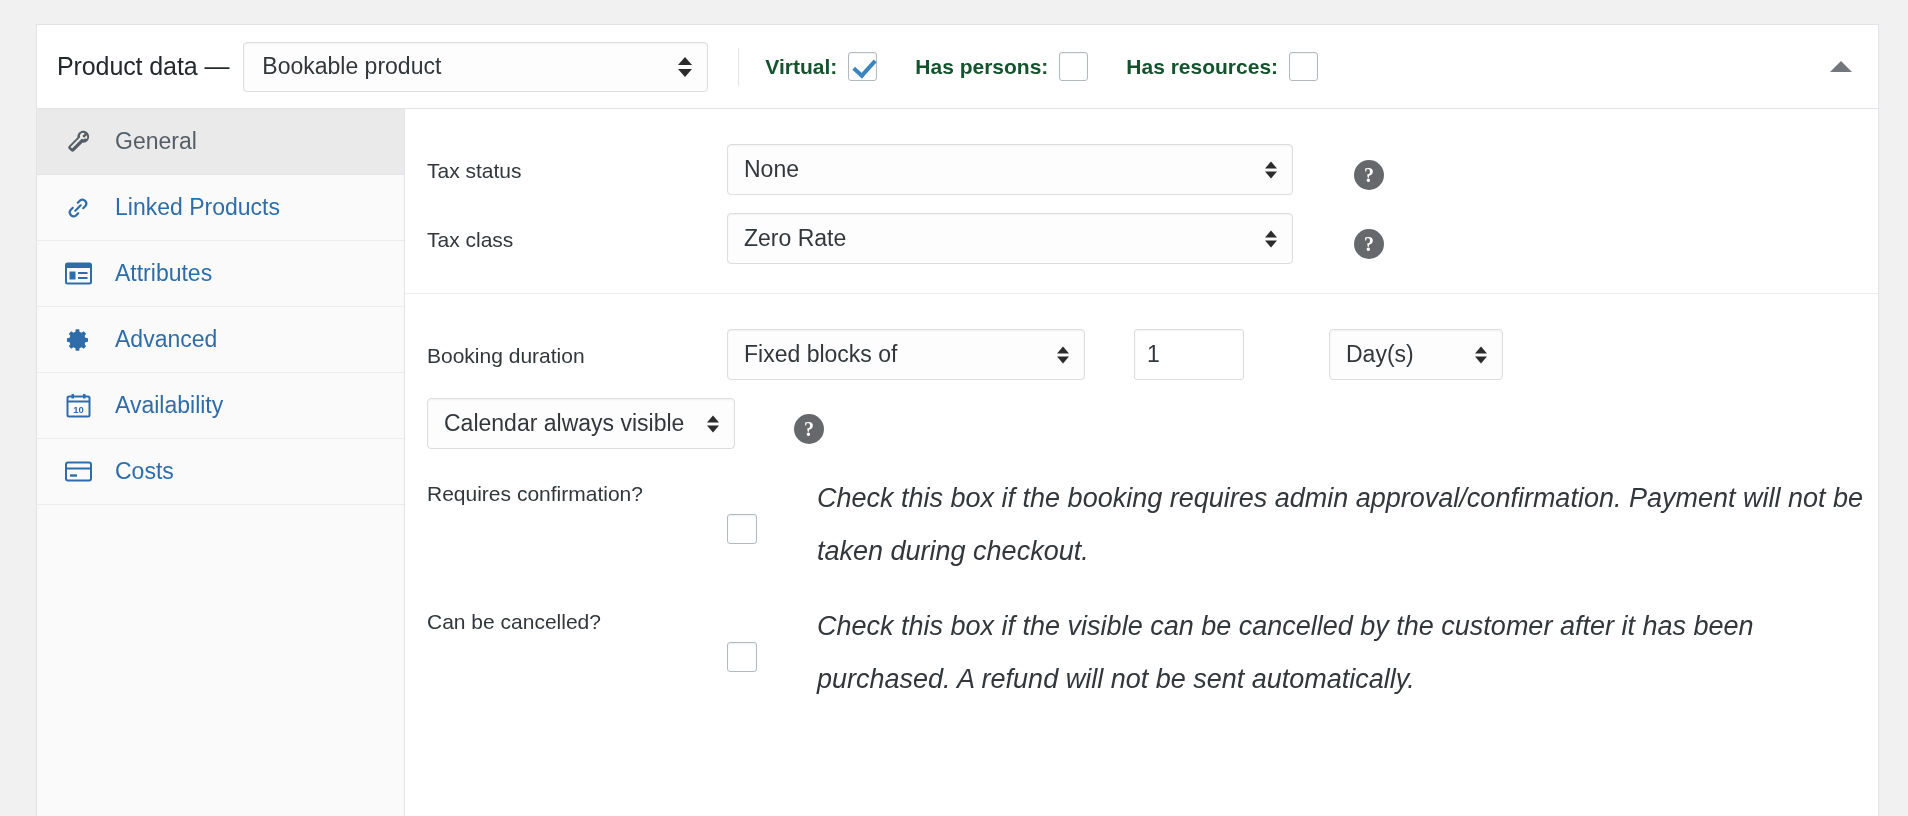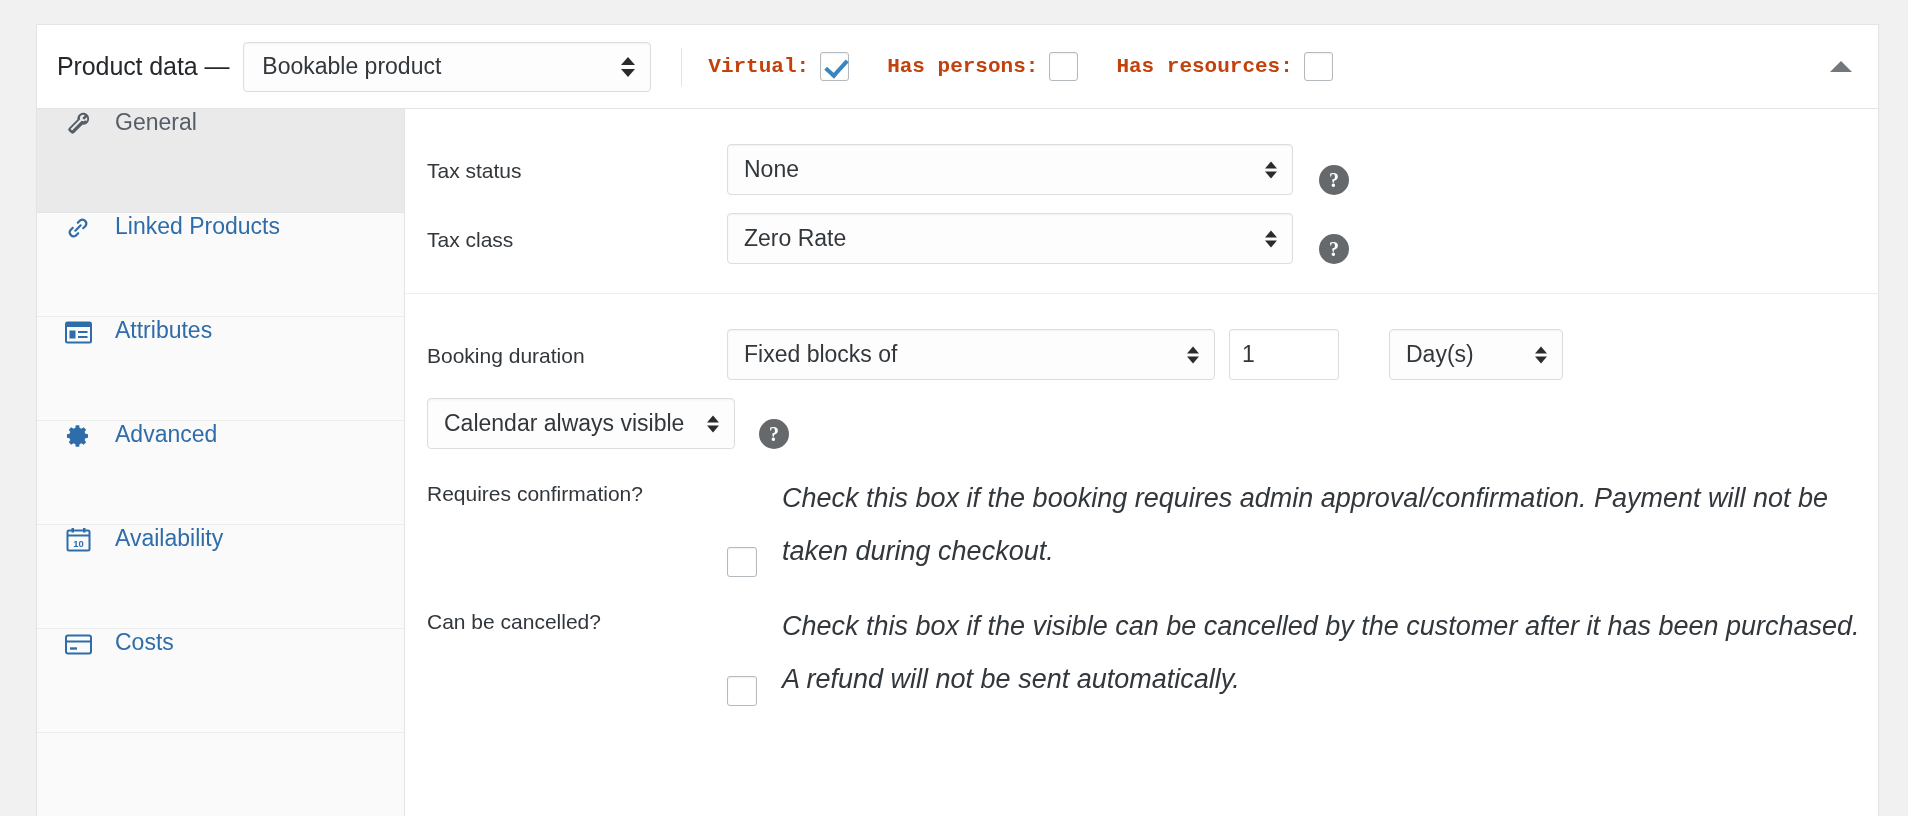--- a/index.html
+++ b/index.html
@@ -34,21 +34,21 @@
   }
   .panel-title {
     font-size: 25px;
     font-weight: normal;
     color: #23282d;
     letter-spacing: -0.1px;
     white-space: nowrap;
   }
   .type-select-wrap { position: relative; margin-left: 14px; }
   .type-select {
-    width: 408px; height: 50px;
+    width: 465px; height: 50px;
     border: 1px solid #ddd;
     border-radius: 4px;
     background: #fdfdfd;
     box-shadow: 0 1px 2px rgba(0,0,0,0.05) inset;
     font-size: 23px;
     color: #32373c;
     display: flex;
     align-items: center;
     padding: 0 40px 0 18px;
     white-space: nowrap;
@@ -77,23 +77,22 @@
   }
 
   .cb-group {
     display: flex; align-items: center;
     margin-right: 38px;
     white-space: nowrap;
   }
   .cb-label {
     font-size: 21px;
     font-weight: bold;
-    color: #c2410c;
+    color: #14532d;
     margin-right: 11px;
-    font-family: Liberation Mono, monospace;
   }
   .cbox {
     width: 29px; height: 29px;
     border: 1px solid #b4b9be;
     border-radius: 3px;
     background: #fff;
     box-shadow: 0 1px 2px rgba(0,0,0,0.06) inset;
     position: relative;
     flex: none;
   }
@@ -127,22 +126,22 @@
   #panel-body { display: flex; height: 715px; }
 
   
   #sidebar {
     width: 368px;
     flex: none;
     background: #fafafa;
     border-right: 1px solid #e2e4e7;
   }
   .tab {
-    height: 104px;
-    display: flex; align-items: flex-start;
+    height: 66px;
+    display: flex; align-items: center;
     padding-left: 24px;
     border-bottom: 1px solid #ededed;
     cursor: pointer;
     background: #fafafa;
   }
   .tab.active {
     background: #eaeaea;
     border-bottom-color: #e2e4e7;
   }
   .tab-icon {
@@ -174,38 +173,38 @@
     padding: 9px 0 9px 22px;
   }
   .field-label {
     width: 300px;
     flex: none;
     font-size: 21px;
     color: #32373c;
     padding-top: 13px;
     line-height: 1.3;
   }
-  .field-ctl { display: flex; align-items: flex-end; flex: 1; min-width: 0; }
+  .field-ctl { display: flex; align-items: center; flex: 1; min-width: 0; gap: 35px; }
 
   .sel {
     position: relative;
     height: 51px;
     border: 1px solid #ddd;
     border-radius: 4px;
     background: #fdfdfd;
     box-shadow: 0 1px 2px rgba(0,0,0,0.05) inset;
     font-size: 23px;
     color: #32373c;
     display: flex; align-items: center;
     padding: 0 44px 0 16px;
     white-space: nowrap;
     overflow: hidden;
   }
   .sel.w-tax { width: 566px; }
-  .sel.w-dur { width: 488px; }
+  .sel.w-dur { width: 358px; }
   .sel.w-unit { width: 174px; margin-left: 36px; }
   .sel.w-cal  { width: 308px; }
   .sel .sel-arrows i.up { border-bottom-width: 7px; }
   .sel .sel-arrows i.dn { border-top-width: 7px; }
   .sel .sel-arrows { right: 14px; gap: 3px; }
   .sel .sel-arrows i {
     border-left-width: 6px;
     border-right-width: 6px;
   }
 

